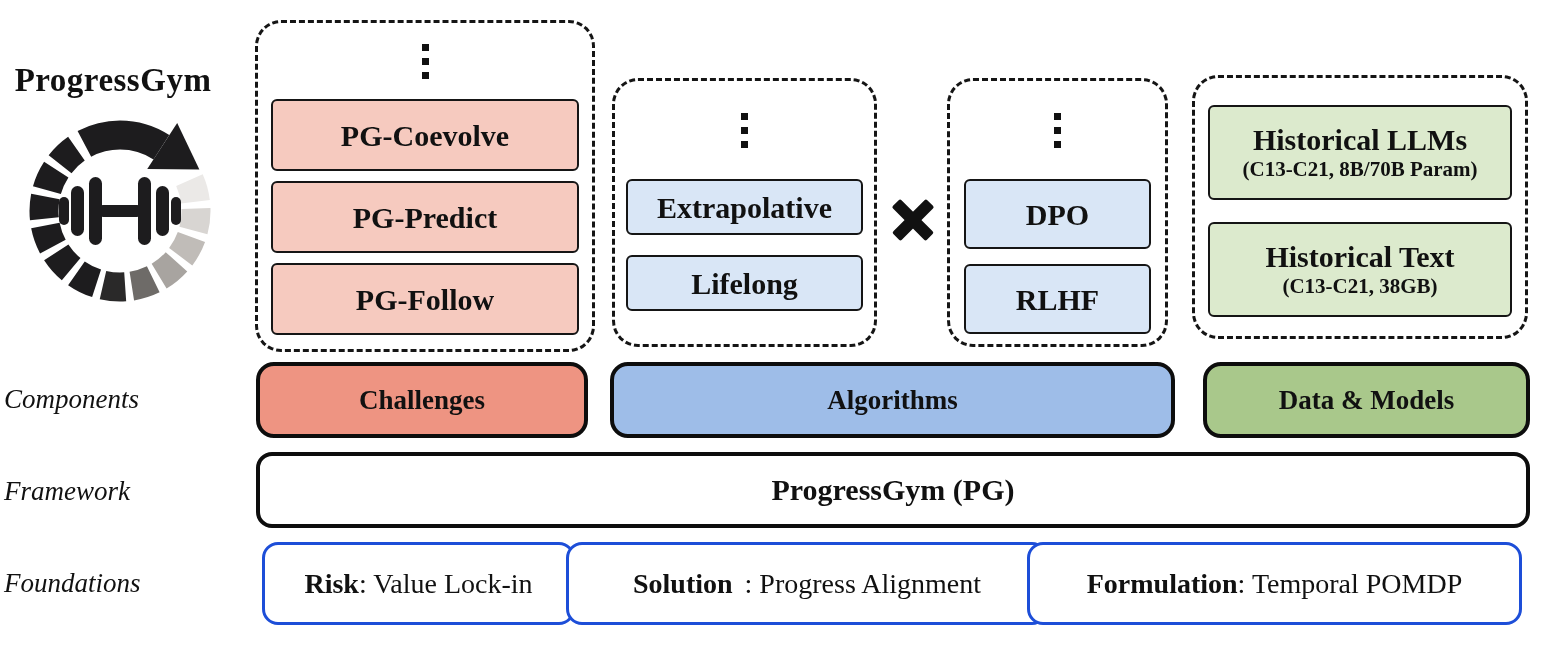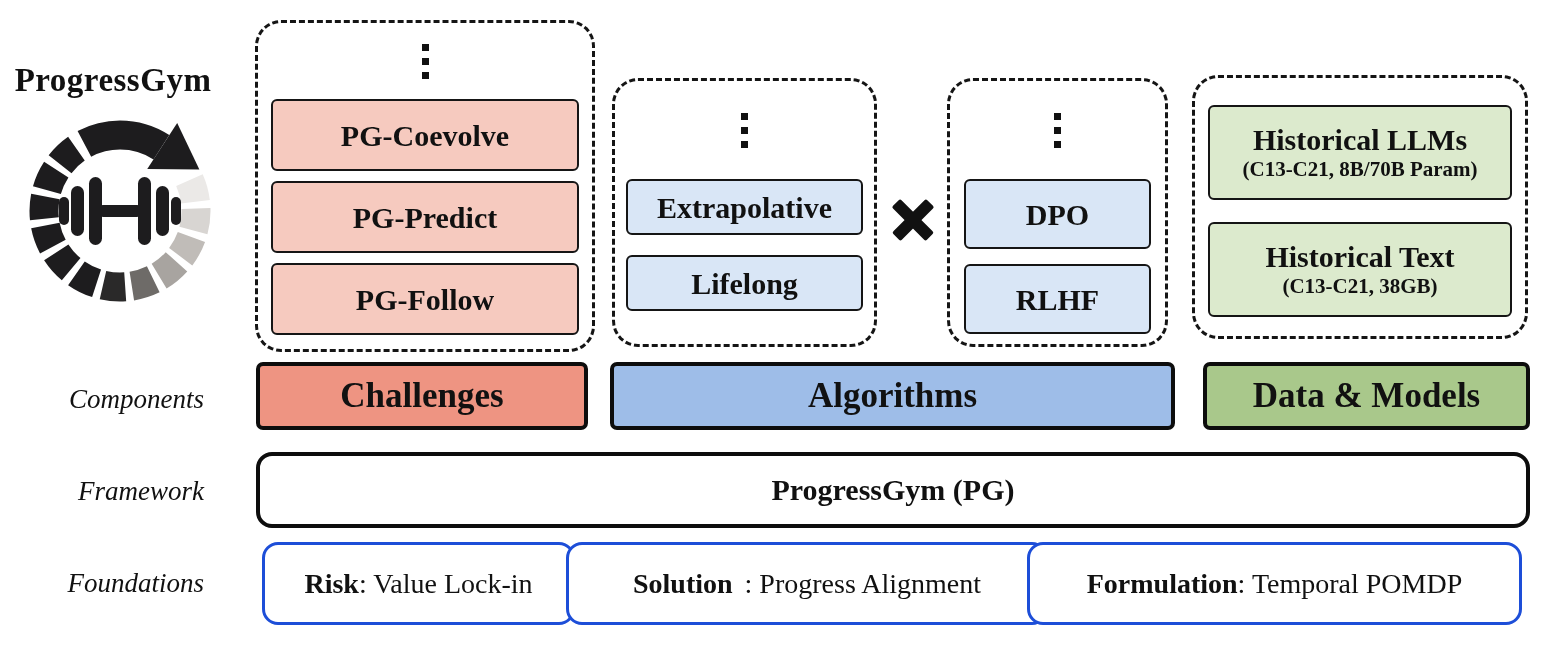--- a/index.html
+++ b/index.html
@@ -7,21 +7,21 @@
     position:relative; width:1558px; height:654px; background:#ffffff;
     font-family:"Liberation Serif","DejaVu Serif",serif; color:#111; overflow:hidden;
   }
   
   .brand-title{
     position:absolute; left:8px; top:62px; width:210px; text-align:center;
     font-size:33px; font-weight:bold; letter-spacing:0.5px;
   }
   .logo{ position:absolute; left:25px; top:113px; }
   .row-label{
-    position:absolute; left:4px; width:200px; text-align:right;
+    position:absolute; left:4px; width:200px; text-align:left;
     font-style:italic; font-size:27px;
   }
   .row-label.components{ top:384px; }
   .row-label.framework{ top:476px; }
   .row-label.foundations{ top:568px; }
 
   
   .dashed{
     position:absolute; box-sizing:border-box;
     border:3px dashed #151515; border-radius:26px;
@@ -56,24 +56,24 @@
   .cross{ position:absolute; left:892px; top:199px; width:42px; height:42px; }
   .cross .bar{
     position:absolute; left:-3px; top:15px; width:48px; height:11.5px;
     background:#111; border-radius:2px;
   }
   .cross .bar.b1{ transform:rotate(45deg); }
   .cross .bar.b2{ transform:rotate(-45deg); }
 
   
   .comp{
-    position:absolute; top:362px; height:68px; box-sizing:border-box;
-    border:4.5px solid #0d0d0d; border-radius:7px;
+    position:absolute; top:362px; height:76px; box-sizing:border-box;
+    border:4.5px solid #0d0d0d; border-radius:18px;
     display:flex; align-items:center; justify-content:center;
-    font-size:35px; font-weight:bold;
+    font-size:27px; font-weight:bold;
   }
   .comp.challenges{ left:256px; width:332px; background:#ee9482; }
   .comp.algorithms{ left:610px; width:565px; background:#9ebde8; }
   .comp.datamodels{ left:1203px; width:327px; background:#a9c88b; }
 
   
   .framework-box{
     position:absolute; left:256px; top:452px; width:1274px; height:76px; box-sizing:border-box;
     background:#fff; border:4.5px solid #0d0d0d; border-radius:16px;
     display:flex; align-items:center; justify-content:center;

